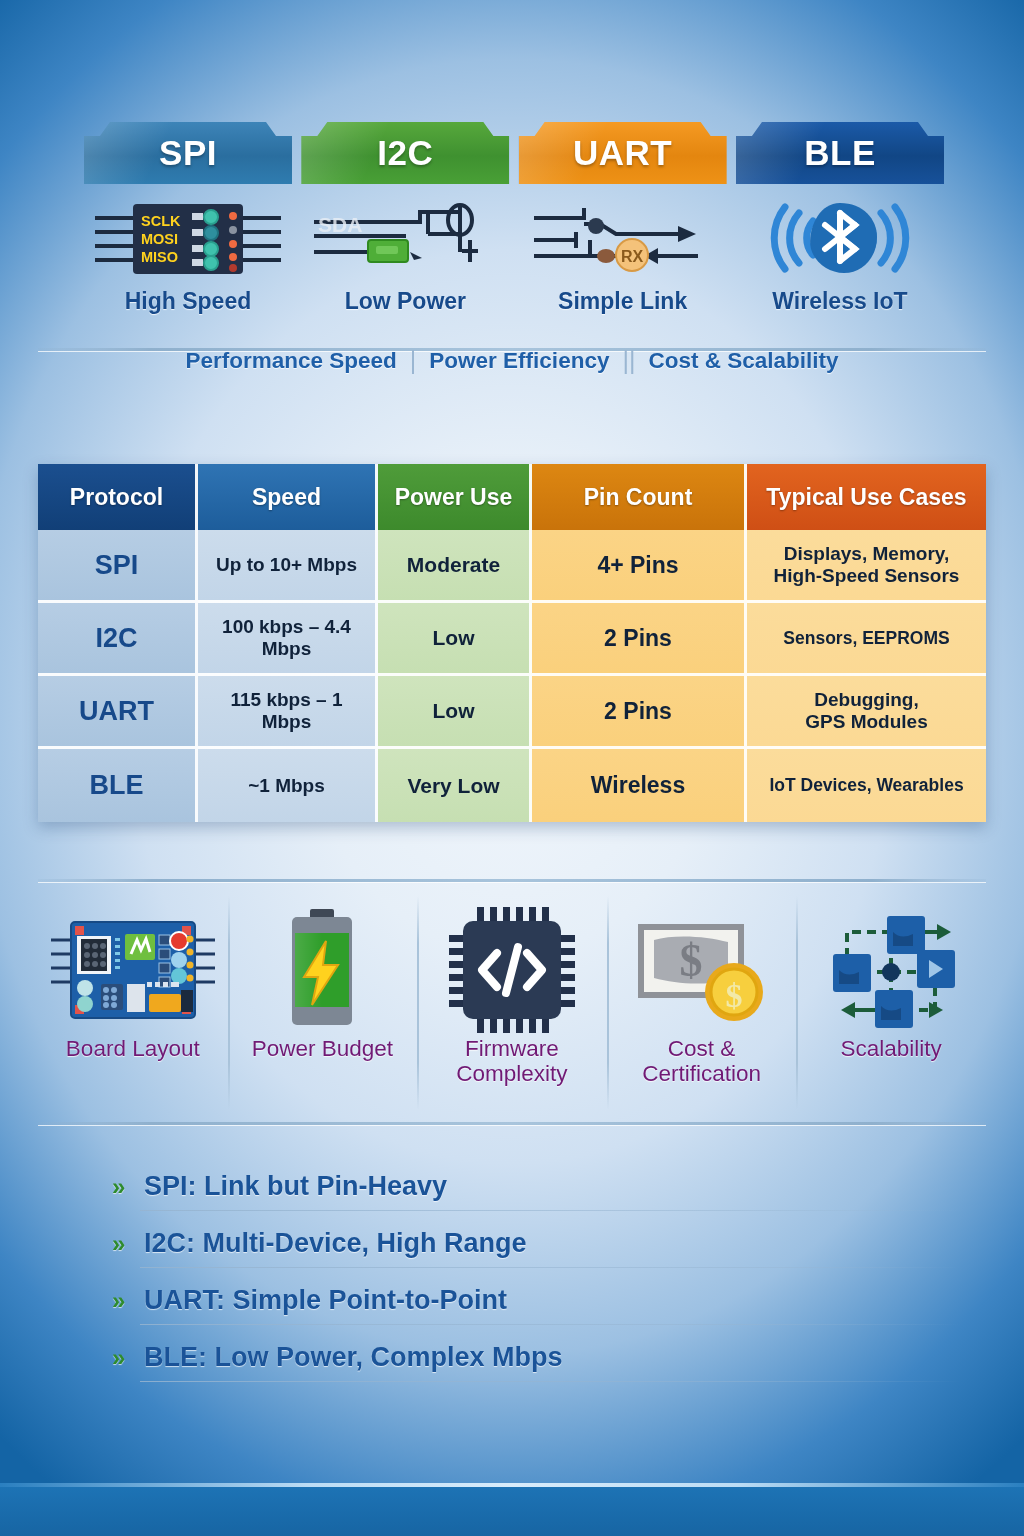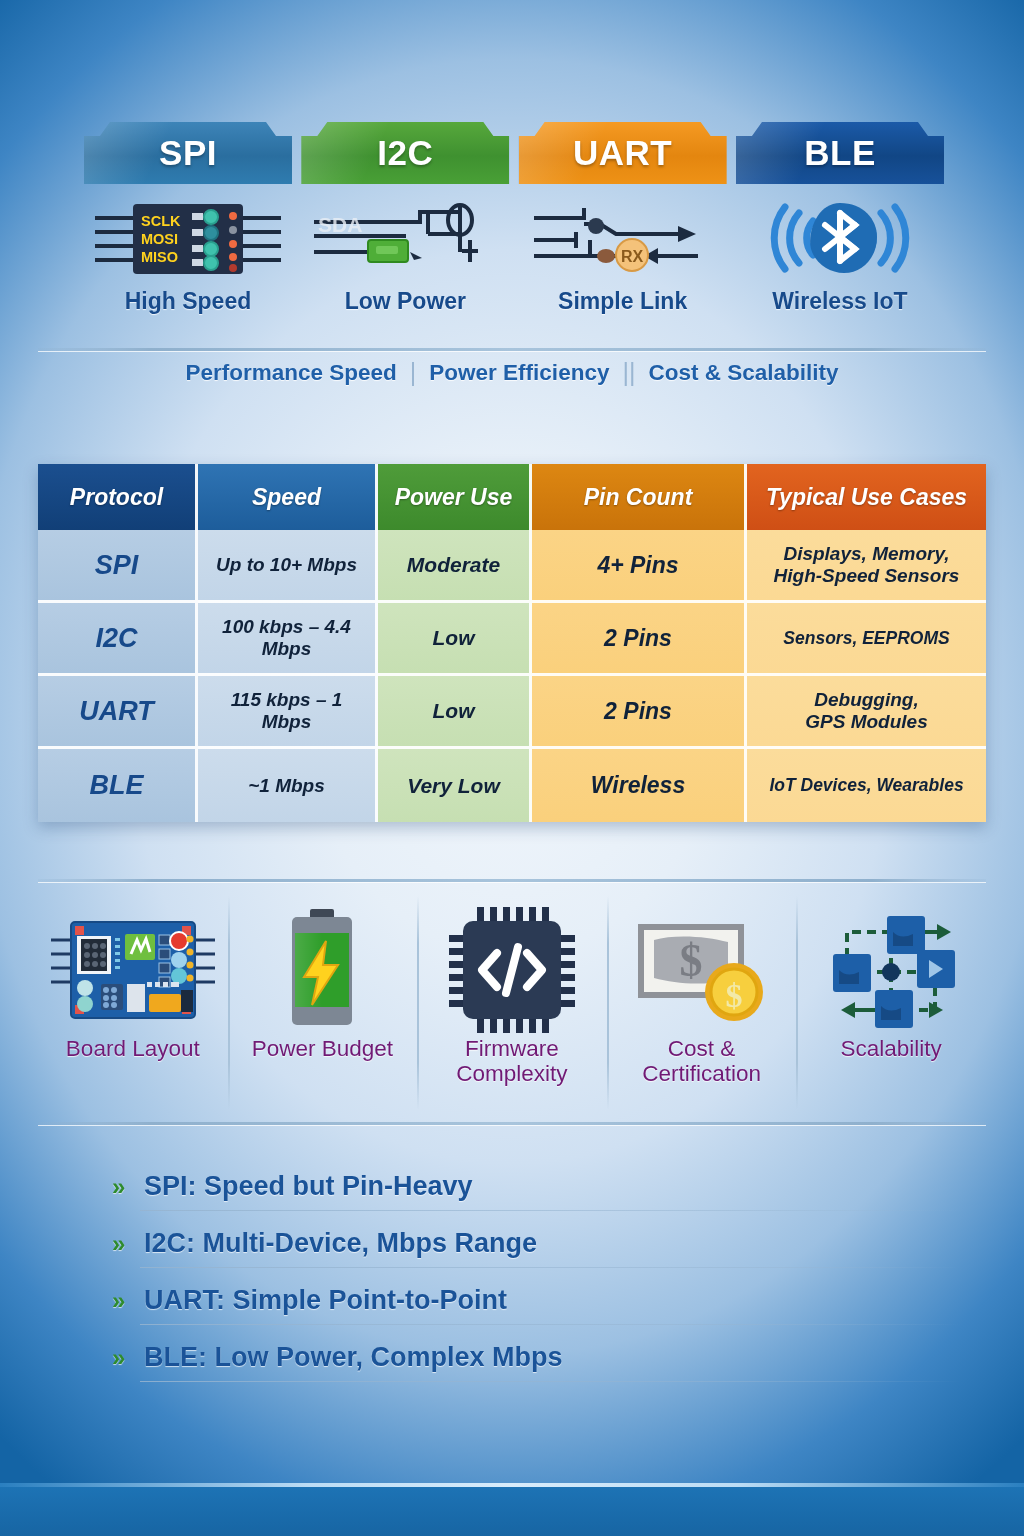--- a/index.html
+++ b/index.html
@@ -61,36 +61,36 @@
     position:absolute; left:38px; width:948px; height:3px;
     background:linear-gradient(90deg, rgba(140,175,205,.15), #8fb0cd 12%, #a8c4dc 50%, #8fb0cd 88%, rgba(140,175,205,.15));
     box-shadow:0 1px 0 rgba(255,255,255,.75);
   }
   .hr-1 { top:348px; }
   .hr-2 { top:879px; }
   .hr-3 { top:1122px; }
 
   
   .cats {
-    position:absolute; left:38px; top:358px; width:948px;
+    position:absolute; left:38px; top:346px; width:948px;
     display:flex; align-items:center; justify-content:center; gap:0;
   }
   .cat {
     font-size:22.5px; font-weight:bold; color:#1f5fa8; padding:0 13px;
     text-shadow:0 1px 1px rgba(255,255,255,.85);
   }
   .cat-sep { color:#9ab6d2; font-size:25px; font-weight:300; }
 
   
   .tbl {
     position:absolute; left:38px; top:464px; width:948px;
     border-collapse:separate; border-spacing:0;
     box-shadow:0 6px 14px rgba(20,60,110,.28);
   }
-  .tbl th, .tbl td { padding:12px; vertical-align:middle; text-align:center;font-style:italic; }
+  .tbl th, .tbl td { padding:12px; vertical-align:middle; text-align:center; }
   .tbl th {
     height:66px; color:#fff; font-size:23px; font-weight:bold;
     text-shadow:0 1px 2px rgba(0,0,0,.35);
     border-right:3px solid rgba(255,255,255,.95);
   }
   .tbl th:last-child{ border-right:none; }
   .th-protocol { background:linear-gradient(180deg,#1b4f8f,#113f77); }
   .th-speed    { background:linear-gradient(180deg,#2f74b4,#1d5d9b); }
   .th-power    { background:linear-gradient(180deg,#4f9c3a,#3d8a2c); }
   .th-pin      { background:linear-gradient(180deg,#dd8712,#c9730a); }
@@ -517,25 +517,25 @@
       </div>
       <div class="ilabel">Scalability</div>
     </div>
   </div>
 
   <div class="hr hr-3"></div>
 
   <div class="bullets">
     <div class="bullet">
       <span class="chev">»</span>
-      <span class="btext">SPI: Speed but Pin-Heavy</span>
+      <span class="btext">SPI: Link but Pin-Heavy</span>
     </div>
     <div class="bullet">
       <span class="chev">»</span>
-      <span class="btext">I2C: Multi-Device, Mbps Range</span>
+      <span class="btext">I2C: Multi-Device, High Range</span>
     </div>
     <div class="bullet">
       <span class="chev">»</span>
       <span class="btext">UART: Simple Point-to-Point</span>
     </div>
     <div class="bullet">
       <span class="chev">»</span>
       <span class="btext">BLE: Low Power, Complex Mbps</span>
     </div>
   </div>

